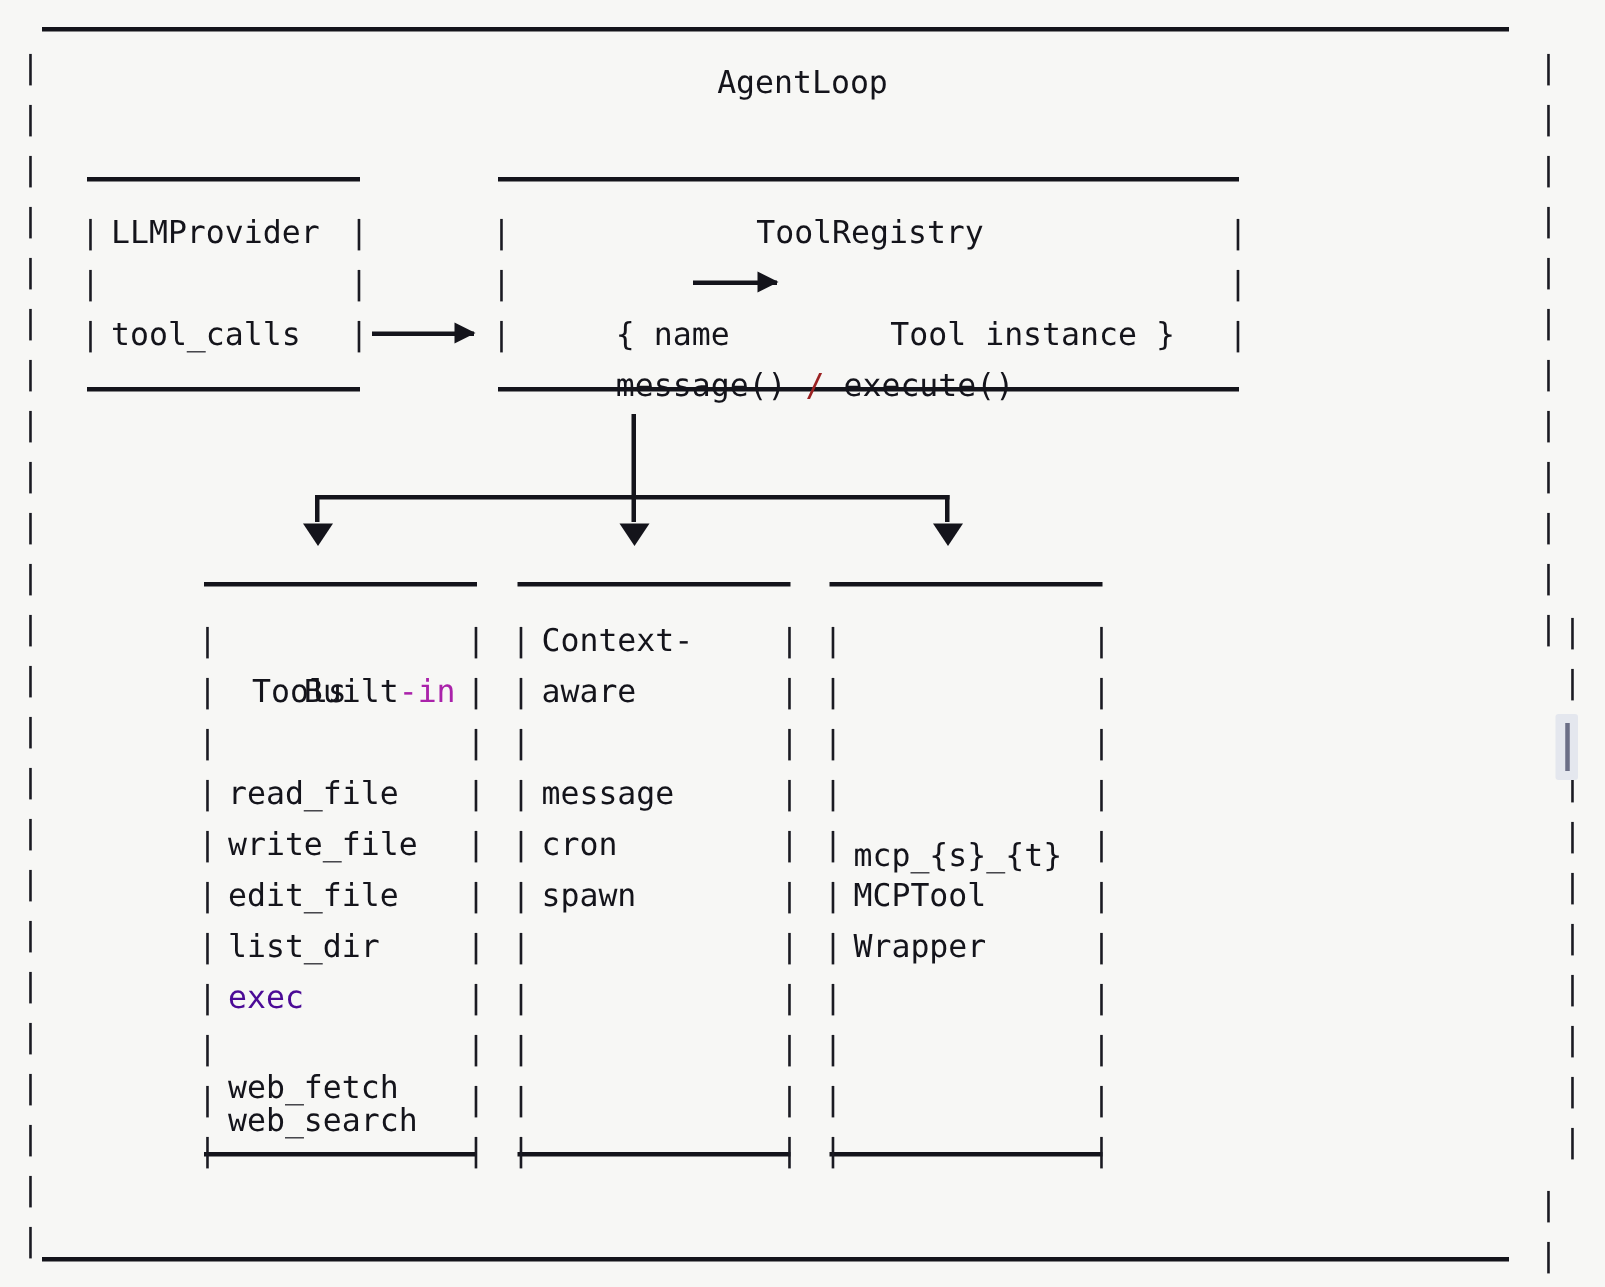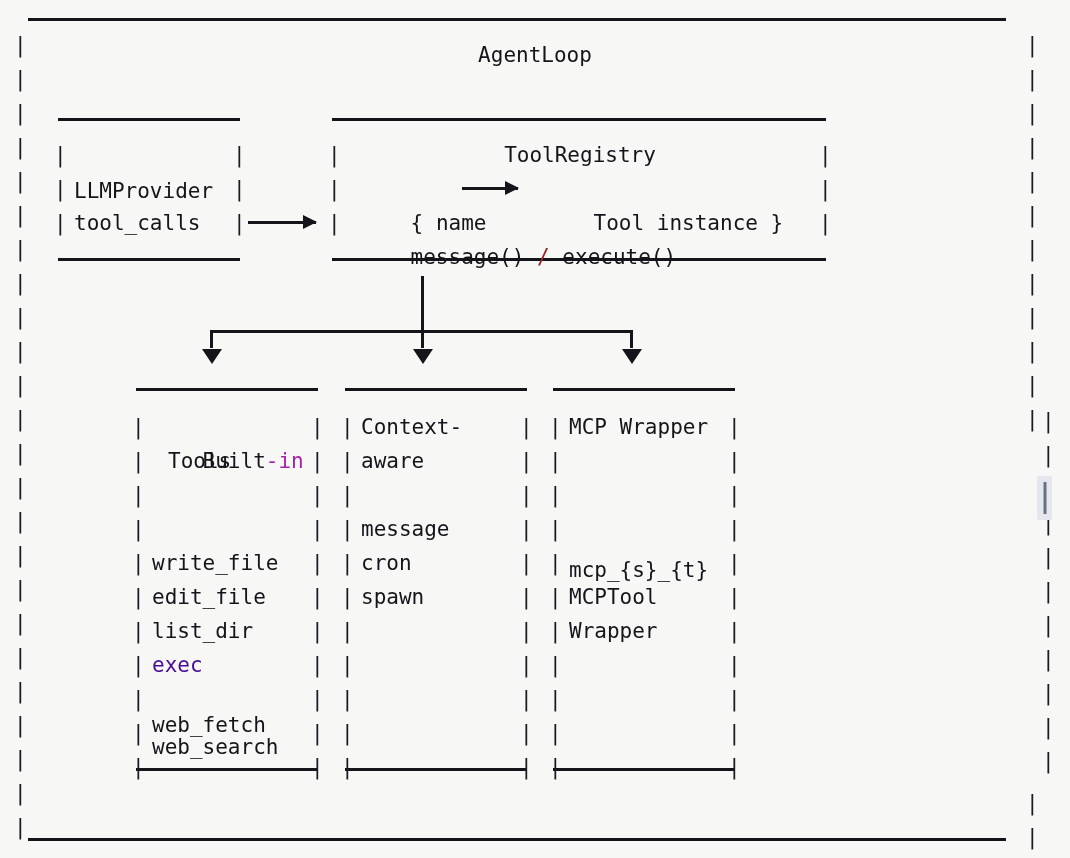--- a/index.html
+++ b/index.html
@@ -173,21 +173,21 @@
   <div class="hrule" style="left:58px; top:118px; width:182px;"></div>
   <div class="hrule" style="left:58px; top:258px; width:182px;"></div>
 
   <div class="pipecol" style="left:54px; top:138px;">|
 |
 |</div>
   <div class="pipecol" style="left:233px; top:138px;">|
 |
 |</div>
 
-  <div class="tline" style="left:74px; top:138px;margin-top:36px;">LLMProvider</div>
+  <div class="tline" style="left:74px; top:138px;">LLMProvider</div>
   <div class="tline" style="left:74px; top:206px;">tool_calls</div>
 
   <div class="arrow-h" style="left:248px; top:221px; width:68px;"></div>
 
   <div class="hrule" style="left:332px; top:118px; width:494px;"></div>
   <div class="hrule" style="left:332px; top:258px; width:494px;"></div>
 
   <div class="pipecol" style="left:328px; top:138px;">|
 |
 |</div>
@@ -242,20 +242,21 @@
 |
 |
 |
 |</div>
 
   <div class="tline" style="left:152px; top:410px;">
     <span>Built</span><span class="tok-magenta">-in</span>
   </div>
   <div class="tline" style="left:168px; top:444px;">Tools</div>
 
+  <div class="tline" style="left:152px; top:512px;">read_file</div>
   <div class="tline" style="left:152px; top:546px;">write_file</div>
   <div class="tline" style="left:152px; top:580px;">edit_file</div>
   <div class="tline" style="left:152px; top:614px;">list_dir</div>
   <div class="tline tok-purple" style="left:152px; top:648px;">exec</div>
   <div class="tline" style="left:152px; top:682px;margin-top:48px;">web_search</div>
   <div class="tline" style="left:152px; top:708px;">web_fetch</div>
 
   <div class="hrule" style="left:345px; top:388px; width:182px;"></div>
   <div class="hrule" style="left:345px; top:768px; width:182px;"></div>
   <div class="pipecol" style="left:341px; top:410px;">|
@@ -306,19 +307,18 @@
 |
 |
 |
 |
 |
 |
 |
 |
 |</div>
 
-  <div class="tline" style="left:569px; top:410px;">MCP Wrapper</div>
 
   <div class="tline" style="left:569px; top:512px;margin-top:41px;">mcp_{s}_{t}</div>
   <div class="tline" style="left:569px; top:580px;">MCPTool</div>
   <div class="tline" style="left:569px; top:614px;">Wrapper</div>
 
 </div>
 
 </body></html>

